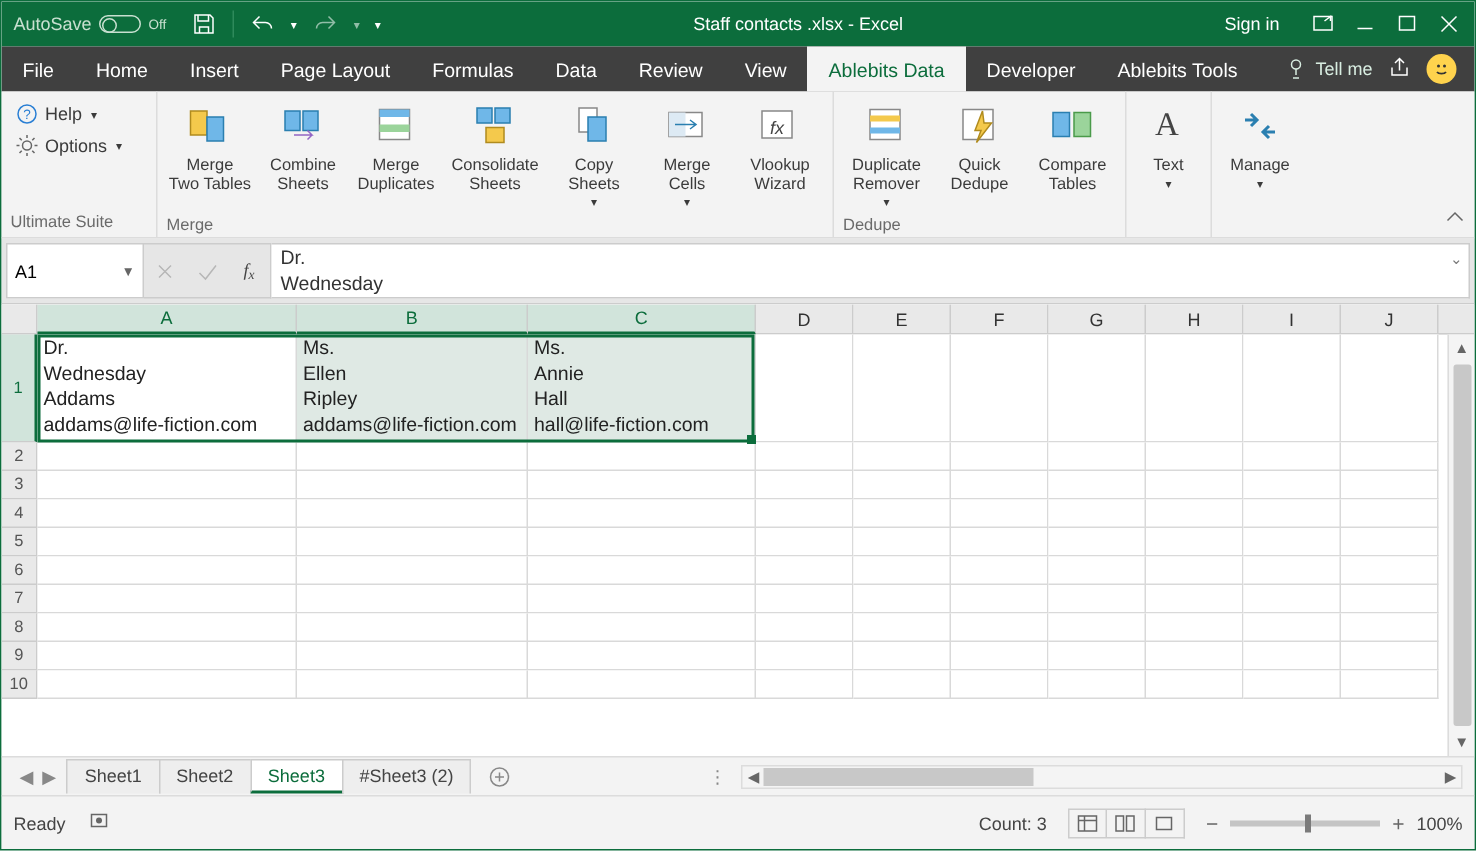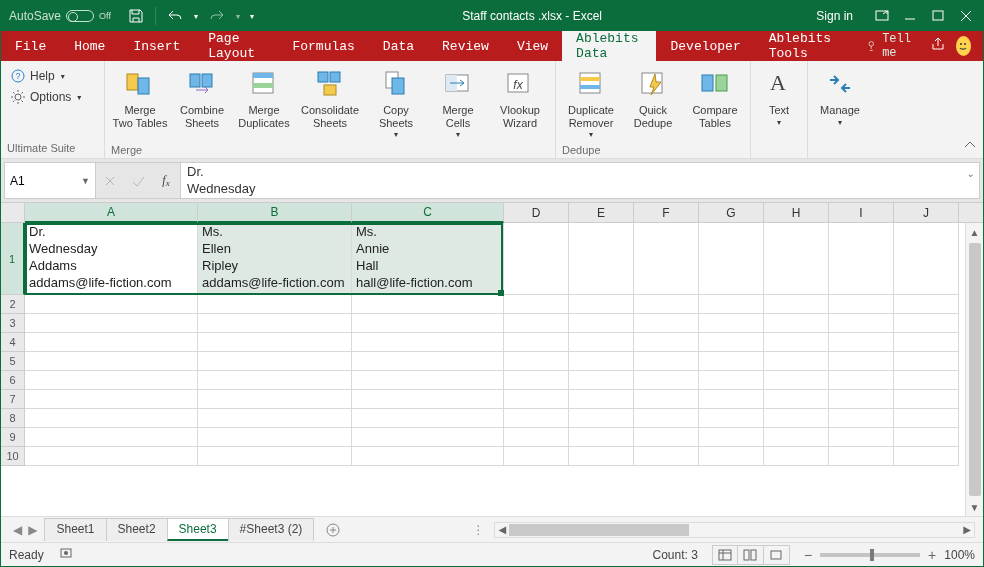--- a/index.html
+++ b/index.html
@@ -39,24 +39,23 @@
 .qat { display: flex; gap: 2px; padding: 0 4px; }
 .qat .btn, .winbtn { width: 26px; height: 30px; display:flex;align-items:center;justify-content:center; color:#fff; }
 .qat .btn svg, .winbtn svg { stroke:#fff; fill:none; }
 .qat .sep { width:1px; height:18px; background:#2e8a5b; margin:6px 4px; }
 .title-center { flex:1; text-align:center; color:#fff; }
 .title-right { display:flex; align-items:center; gap:2px; padding-right:4px; }
 .signin { padding:0 14px; color:#fff; }
 
 .tabs {
   height: 30px;
-  background: #b91c1c;
+  background: #404040;
   display:flex;
   align-items:stretch;
-  font-family:Liberation Mono, monospace;
 }
 .tab {
   padding: 0 14px;
   color:#fff;
   display:flex; align-items:center;
   font-size:13px;
   cursor:pointer;
 }
 .tab.file { background:transparent; }
 .tab.active {
@@ -171,21 +170,21 @@
 }
 .st-tab.active { background:#fff; color:#0c6d3c; border-bottom:2px solid #0c6d3c; font-weight:500;}
 .st-add { width:26px; display:flex;align-items:center;justify-content:center;color:#666; margin-left:6px;}
 .st-spacer { flex:0 0 120px; }
 .st-hscroll { flex:1; height:16px; background:#f4f4f4; border:1px solid #dcdcdc; margin:0 4px; position:relative;}
 .st-hscroll .thumb { position:absolute; left:14px; top:1px; bottom:1px; width:180px; background:#c8c8c8;}
 .st-hscroll .arr { position:absolute; top:0; bottom:0; width:14px; display:flex;align-items:center;justify-content:center;color:#666;font-size:10px;}
 .st-hscroll .arr.l{left:0;} .st-hscroll .arr.r{right:0;}
 
 .statusbar {
-  height:24px; background:#f3f3f3; border-top:1px solid #dcdcdc;
+  height:36px; background:#f3f3f3; border-top:1px solid #dcdcdc;
   display:flex; align-items:center; padding:0 8px; font-size:12px; color:#444; gap:14px;
 }
 .statusbar .spacer{flex:1;}
 .viewbtns { display:flex; gap:0;}
 .viewbtn { width:26px;height:20px;border:1px solid #ccc;border-left:none;display:flex;align-items:center;justify-content:center;}
 .viewbtn:first-child{border-left:1px solid #ccc;}
 .zoom { display:flex; align-items:center; gap:8px;}
 .zoom-track { width:100px; height:4px; background:#c4c4c4; position:relative;}
 .zoom-track::after{content:"";position:absolute;left:50%;top:-4px;width:4px;height:12px;background:#7a7a7a;}
 

